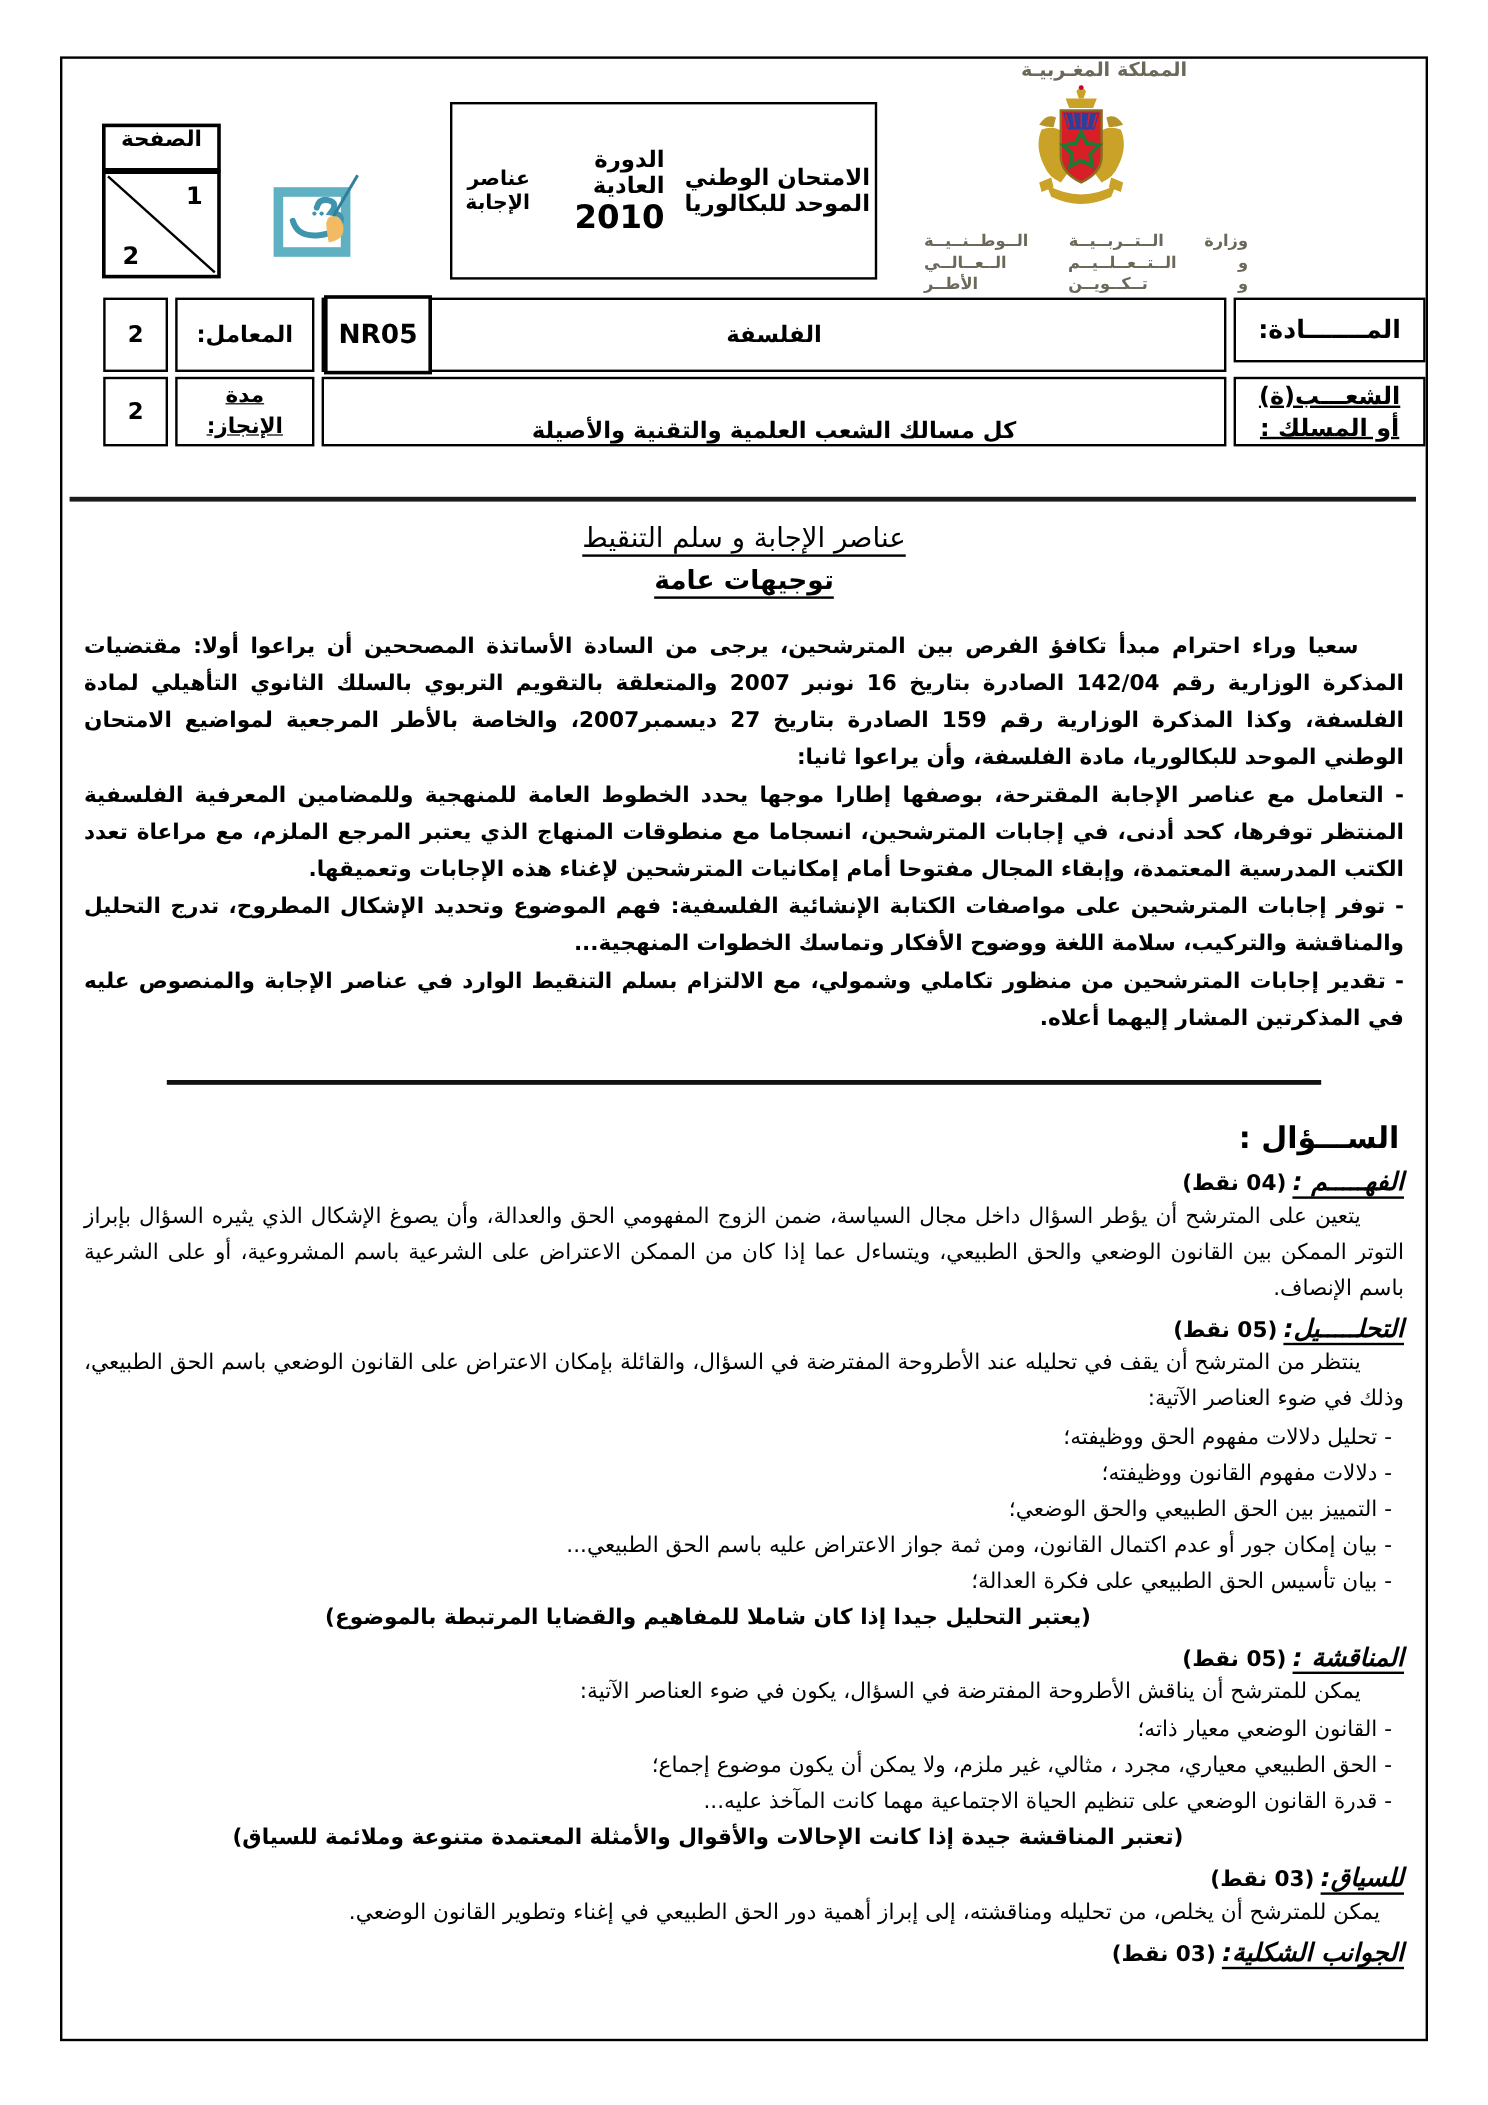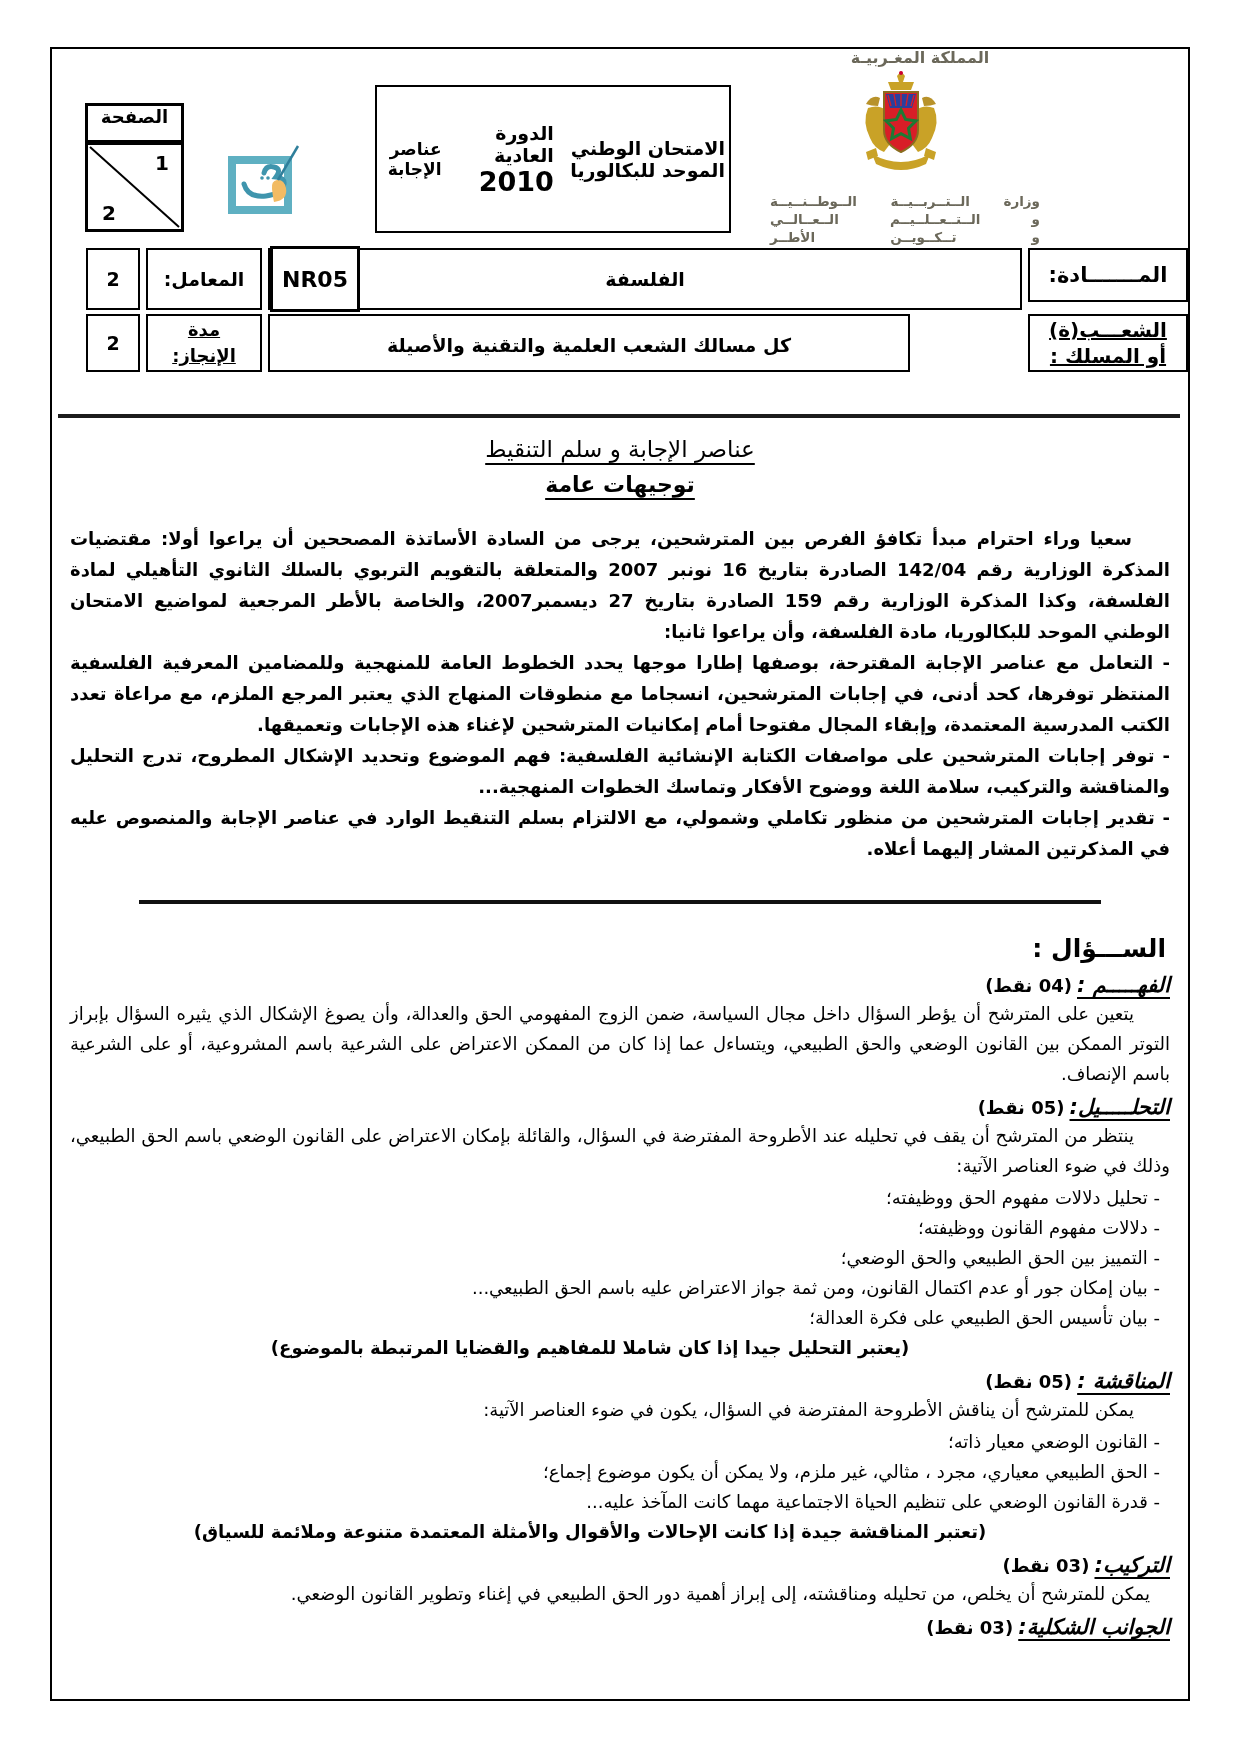--- a/index.html
+++ b/index.html
@@ -138,21 +138,21 @@
     <span>المعامل:</span>
   </div>
   <div class="cell" style="left:86px;top:248px;width:54px;height:62px;">
     <span>2</span>
   </div>
 
   <div class="cell col" style="left:1028px;top:314px;width:160px;height:58px;font-size:20px;">
     <span>الشعـــب(ة)</span>
     <span>أو المسلك :</span>
   </div>
-  <div class="cell" style="left:268px;top:314px;width:642px;height:58px;align-items:center;padding-top:4px;">
+  <div class="cell" style="left:268px;top:314px;width:754px;height:58px;align-items:flex-end;padding-top:4px;">
     <span>كل مسالك الشعب العلمية والتقنية والأصيلة</span>
   </div>
   <div class="cell col" style="left:146px;top:314px;width:116px;height:58px;font-size:18px;">
     <span>مدة</span>
     <span>الإنجاز:</span>
   </div>
   <div class="cell" style="left:86px;top:314px;width:54px;height:58px;">
     <span>2</span>
   </div>
 
@@ -199,21 +199,21 @@
     </div>
     <div class="sec-body">يمكن للمترشح أن يناقش الأطروحة المفترضة في السؤال، يكون في ضوء  العناصر الآتية:</div>
     <div class="sec-bullets">
       <div>- القانون الوضعي معيار ذاته؛</div>
       <div>-  الحق الطبيعي معياري، مجرد ، مثالي، غير ملزم، ولا يمكن أن يكون موضوع إجماع؛</div>
       <div>-  قدرة القانون الوضعي على تنظيم الحياة الاجتماعية مهما كانت المآخذ عليه...</div>
     </div>
     <div class="sec-note">(تعتبر المناقشة جيدة إذا كانت الإحالات والأقوال والأمثلة المعتمدة متنوعة وملائمة للسياق)</div>
 
     <div class="sec-head">
-      <span class="sec-title">التركيب:</span>
+      <span class="sec-title">للسياق:</span>
       <span class="sec-points">(03 نقط)</span>
     </div>
     <div class="sec-body" style="text-indent:20px;">يمكن للمترشح أن يخلص، من تحليله ومناقشته، إلى إبراز أهمية دور الحق الطبيعي في إغناء وتطوير القانون الوضعي.</div>
 
     <div class="sec-head">
       <span class="sec-title">الجوانب الشكلية:</span>
       <span class="sec-points">(03 نقط)</span>
     </div>
   </div>
 </div>

